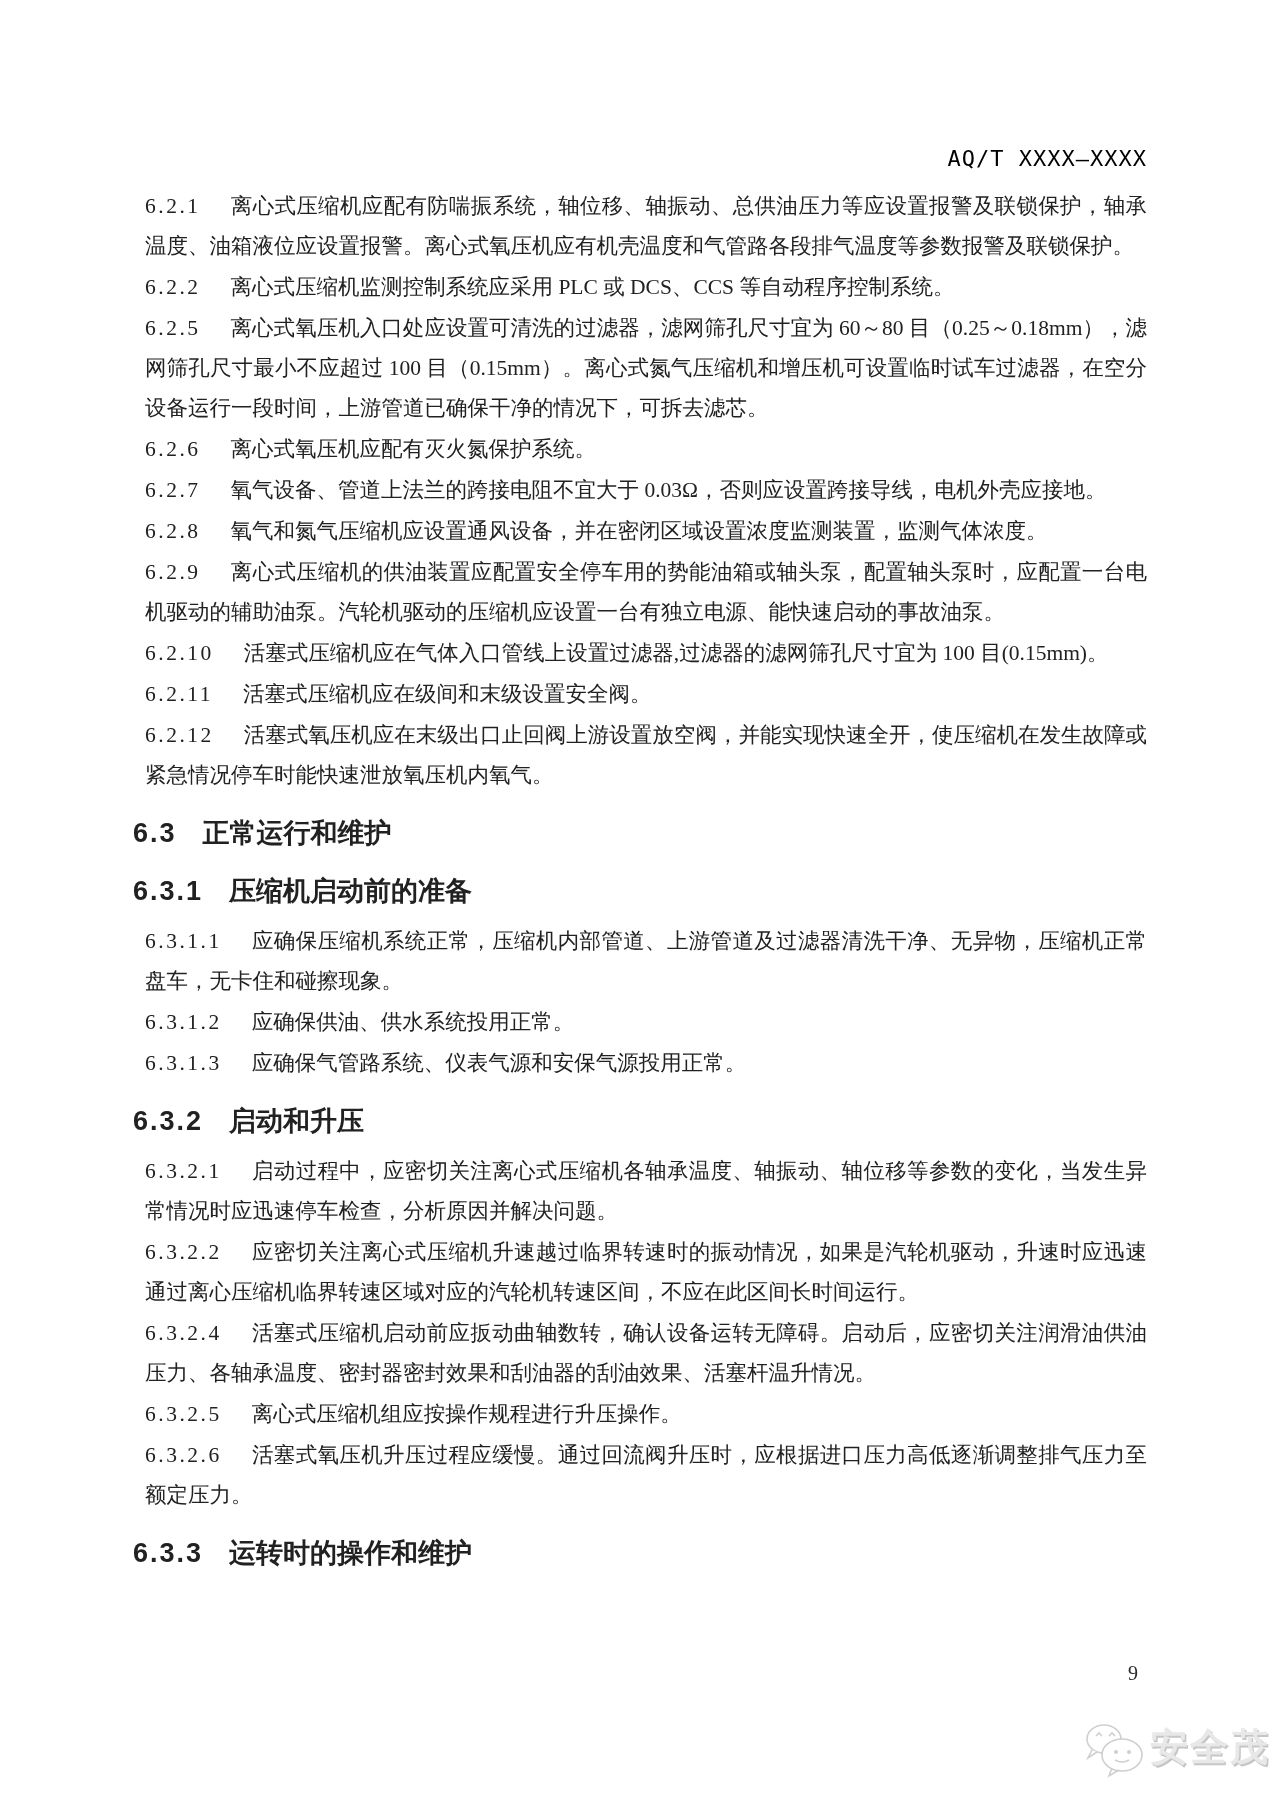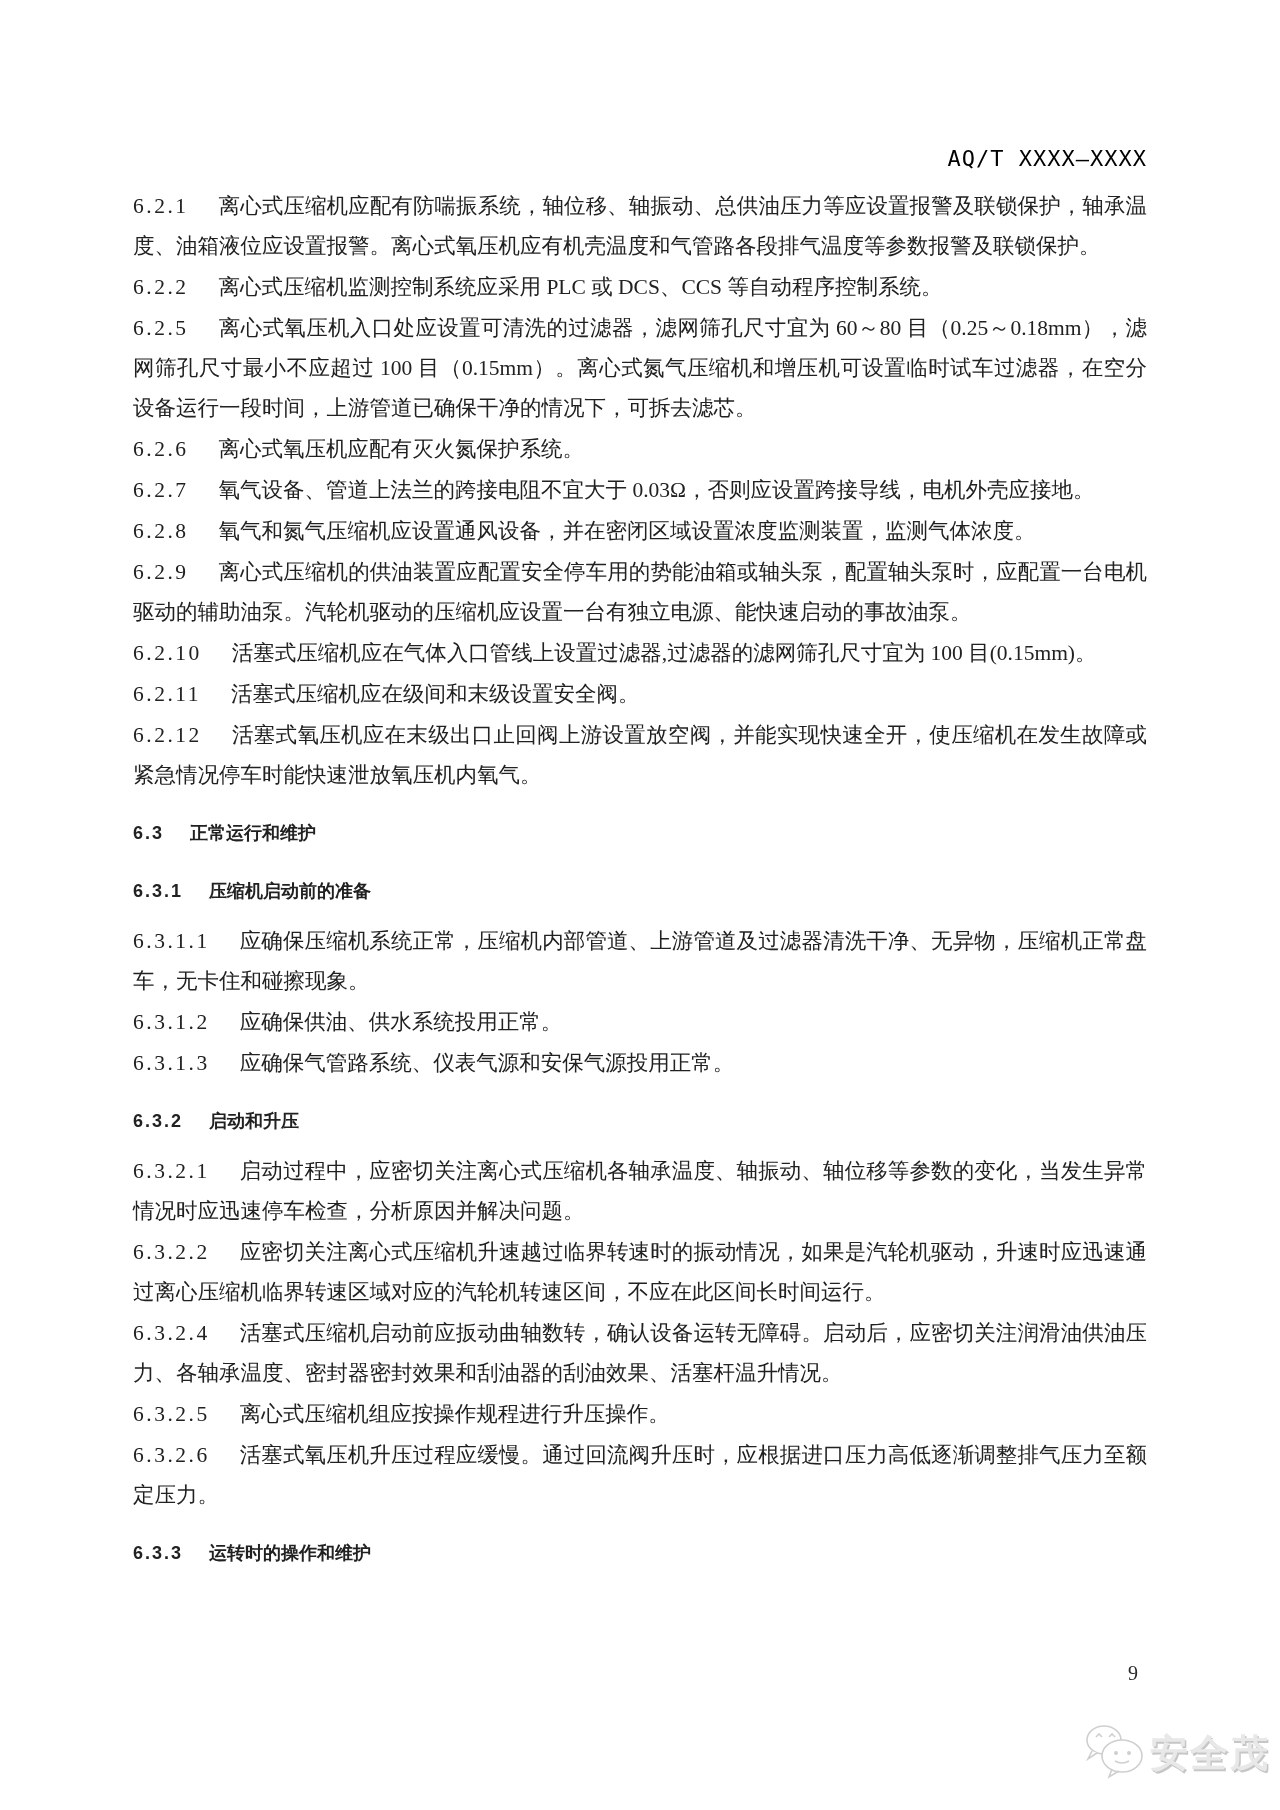--- a/index.html
+++ b/index.html
@@ -10,42 +10,42 @@
   }
   .doc-code{
     position:absolute;top:146px;right:133px;
     font-family:"DejaVu Sans Mono","Liberation Mono",monospace;
     font-size:22px;letter-spacing:1px;color:#000000;white-space:nowrap;
   }
   .doc-body{
     position:absolute;left:133px;top:186px;width:1014px;
     font-size:21.5px;line-height:40px;text-align:justify;
   }
-  .doc-body p{margin:0 0 1px 0;padding:0;}
+  .doc-body p{margin:0 0 1px 12px;padding:0;}
   .doc-body p.h2, .doc-body p.h3{
     font-family:"Liberation Sans","DejaVu Sans",sans-serif;
-    font-weight:bold;font-size:18px;text-align:left;
+    font-weight:bold;font-size:27px;text-align:left;
     margin:18px 0 10px 0;
   }
   .num{
     display:inline-block;letter-spacing:2.5px;margin-right:30px;
     font-family:"Liberation Serif","DejaVu Serif",serif;
   }
   .h2 .num, .h3 .num{
     font-family:"Liberation Sans","DejaVu Sans",sans-serif;
     margin-right:26px;letter-spacing:2px;
   }
   .page-number{
     position:absolute;top:1662px;right:142px;
     font-size:20px;color:#2a2a2a;
     font-family:"Liberation Serif","DejaVu Serif",serif;
   }
   .watermark{
     position:absolute;top:1722px;left:1082px;width:170px;height:62px;
-    display:flex;align-items:center;white-space:nowrap;
+    display:flex;white-space:nowrap;
   }
   .watermark-icon{flex:0 0 auto;margin-right:6px;}
   .watermark-text{
     font-family:"Liberation Sans","DejaVu Sans",sans-serif;
     font-weight:bold;font-size:38px;color:#e8e8e8;
     text-shadow:1.5px 1.5px 0 #c6c6c6,-1px -1px 0 #ffffff;
     letter-spacing:2px;
   }
 </style>
 </head>

